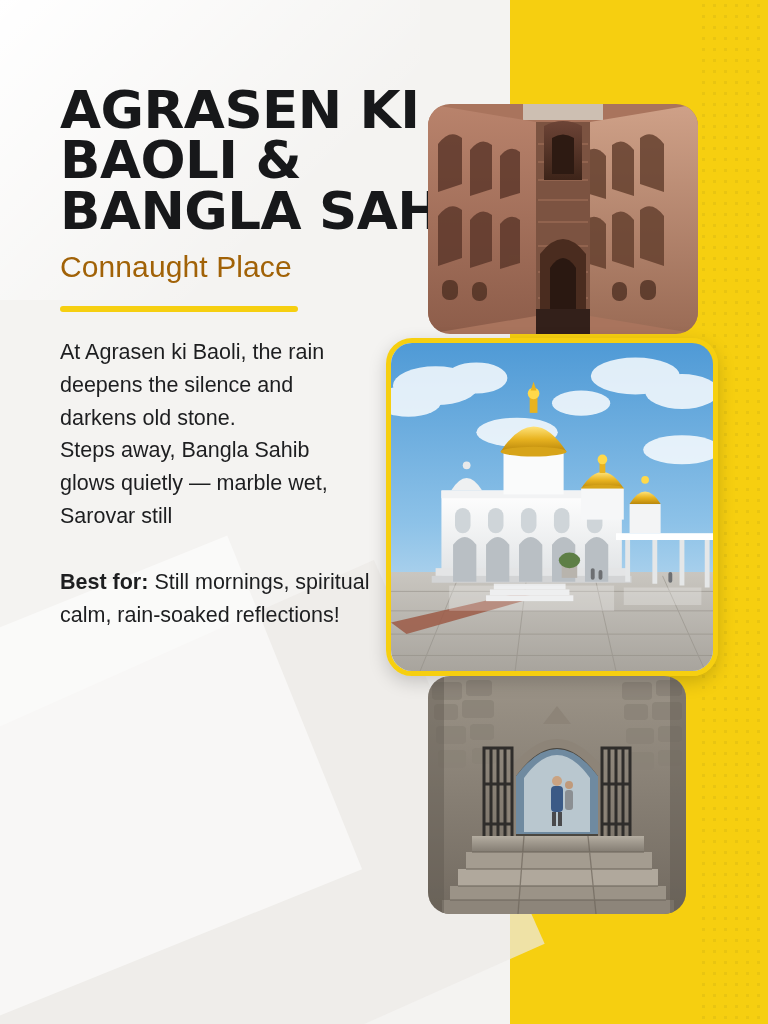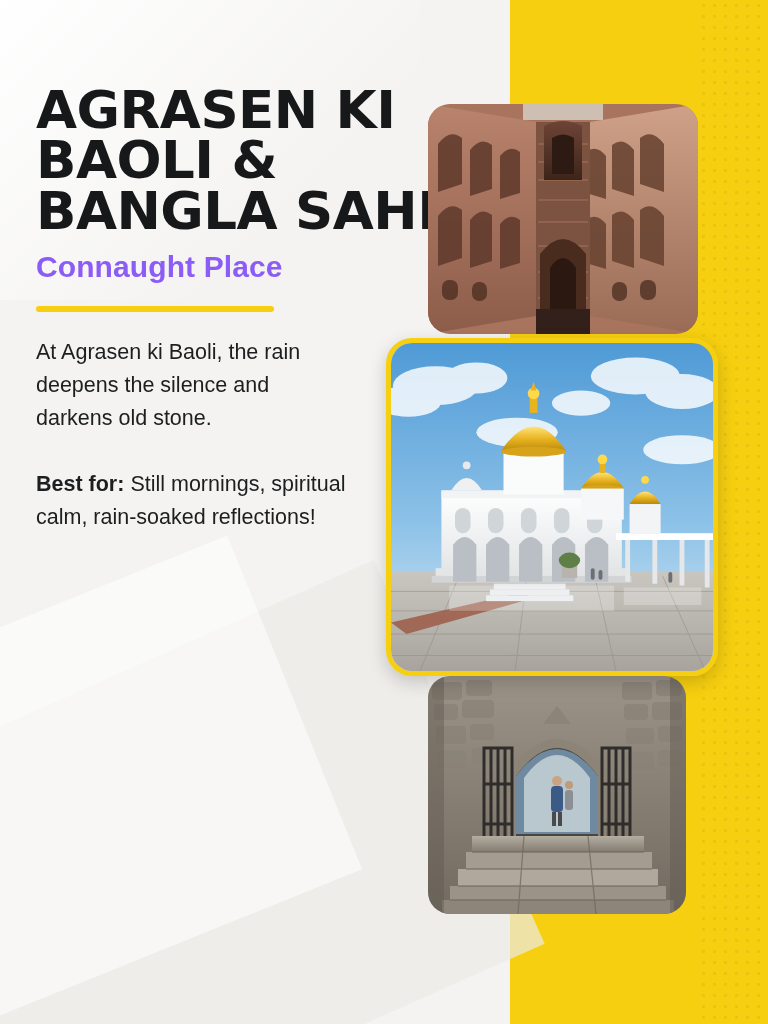--- a/index.html
+++ b/index.html
@@ -51,41 +51,41 @@
   }
   .top-left-fade {
     position:absolute; left:0; top:0;
     width:420px; height:300px;
     background:linear-gradient(135deg,#ffffff 0%, rgba(255,255,255,0) 70%);
   }
 
   
   .content {
     position:absolute;
-    left:36px; top:86px;
+    left:60px; top:86px;
     width:370px;
     z-index:5;
   }
   .title {
     font-family:"DejaVu Sans", sans-serif;
     font-weight:bold;
     font-size:51px;
     line-height:.99;
     letter-spacing:-0.5px;
     color:#17181a;
     text-transform:uppercase;
     transform:scaleX(1.04);
     transform-origin:left center;
   }
   .title .line { display:block; white-space:nowrap; }
   .subtitle {
     margin-top:13px;
     font-size:30px;
-    font-weight:700;
-    color:#8b5cf6;
+    font-weight:400;
+    color:#a16207;
     letter-spacing:.1px;
   }
   .rule {
     margin-top:22px;
     width:238px;
     height:6px;
     background:#f6cf10;
     border-radius:3px;
   }
   .body-text {
@@ -161,20 +161,21 @@
       <span class="line">Baoli &amp;</span>
       <span class="line">Bangla Sahib</span>
     </h1>
 
     <div class="subtitle">Connaught Place</div>
 
     <div class="rule"></div>
 
     <div class="body-text">
       <p>At Agrasen ki Baoli, the rain deepens the silence and darkens old stone.</p>
+      <p>Steps away, Bangla Sahib glows quietly — marble wet, Sarovar still</p>
     </div>
 
     <div class="best-for">
       <b>Best for:</b><span> Still mornings, spiritual calm, rain-soaked reflections!</span>
     </div>
   </div>
 
   <div class="photo photo-baoli">
     <svg class="art" viewBox="0 0 270 230" preserveAspectRatio="none">
       <defs>

